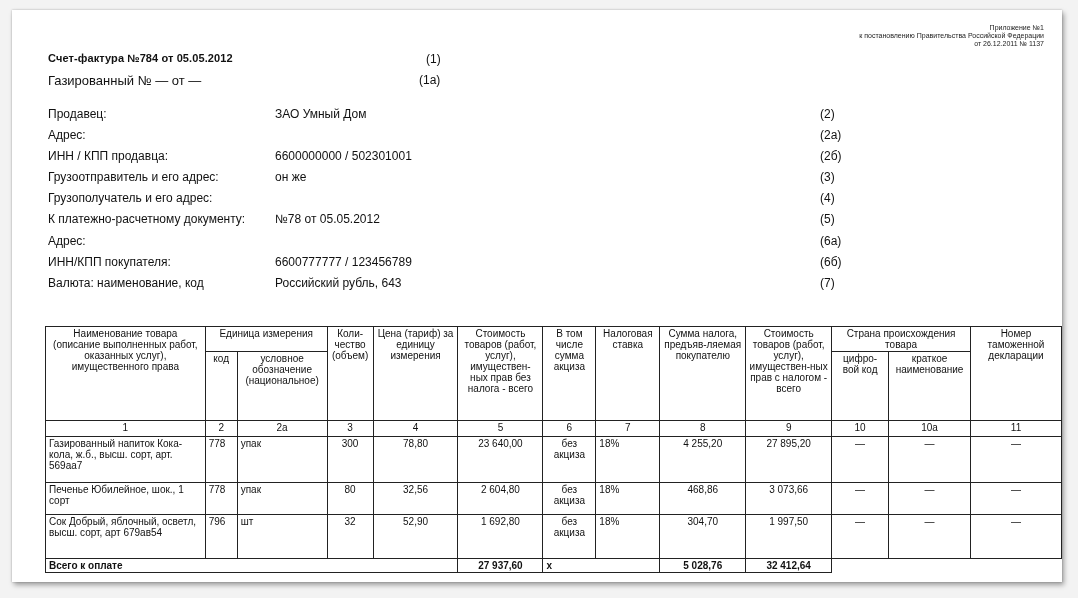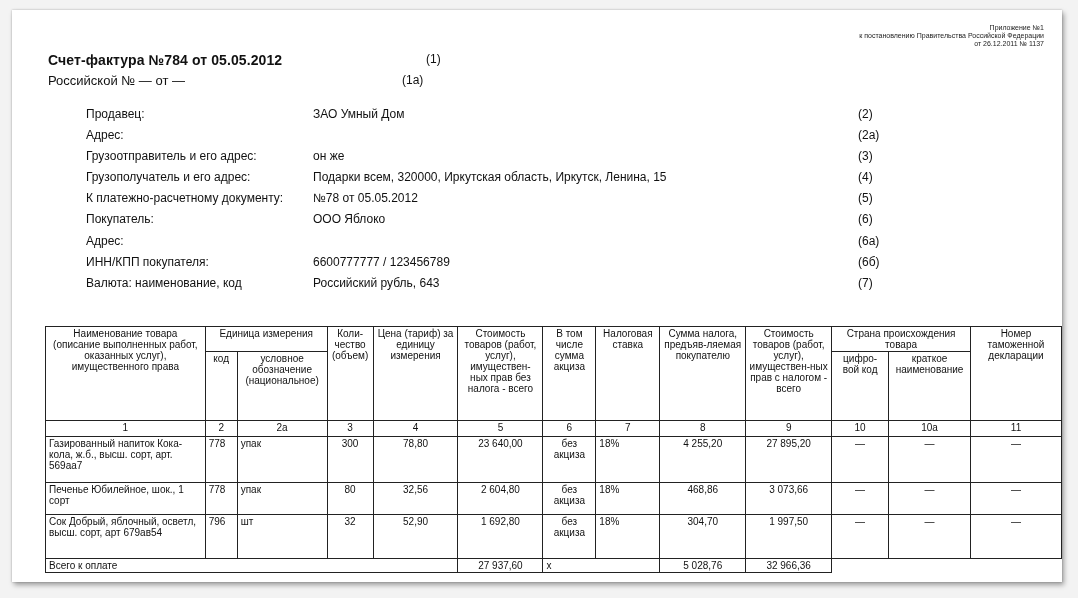--- a/index.html
+++ b/index.html
@@ -15,95 +15,94 @@
       width: 1050px; height: 572px;
       background: #ffffff;
       box-shadow: 2px 3px 5px rgba(0,0,0,0.35), 0 0 2px rgba(0,0,0,0.25);
     }
     .appendix {
       position: absolute; right: 18px; top: 14px;
       text-align: right; font-size: 7px; line-height: 8px; color: #222;
     }
     .title {
       position: absolute; left: 36px; top: 42px;
-      font-size: 14px; font-weight: bold; letter-spacing: 0.1px;
+      font-size: 11px; font-weight: bold; letter-spacing: 0.1px;
     }
     .correction {
       position: absolute; left: 36px; top: 63px; font-size: 13px;
     }
     .ref1 { position: absolute; left: 414px; top: 42px; font-size: 12px; }
-    .ref1a { position: absolute; left: 390px; top: 63px; font-size: 12px; }
-
-    .fields { position: absolute; left: 36px; top: 97px; width: 800px; margin-left: 38px; }
+    .ref1a { position: absolute; left: 407px; top: 63px; font-size: 12px; }
+
+    .fields { position: absolute; left: 36px; top: 97px; width: 800px; }
     .frow { position: relative; height: 21.1px; font-size: 12px; line-height: 14px; }
     .frow .lbl { position: absolute; left: 0; top: 0; }
     .frow .val { position: absolute; left: 227px; top: 0; text-align: center; }
     .frow .ref { position: absolute; left: 772px; top: 0; }
 
     table.inv {
       position: absolute; left: 33px; top: 316px;
       border-collapse: collapse; table-layout: fixed;
       font-size: 10px; line-height: 11px;
     }
     table.inv td {
       border: 1px solid #222; padding: 1px 3px; vertical-align: top;
     }
     .hdr td { text-align: center; }
     .num td { text-align: center; height: 13px; padding: 1px 3px; }
     .c { text-align: left; }
     .r { text-align: center; }
-    .b { font-weight: normal; }
+    .b { font-weight: bold; }
     .nob { border: none !important; }
     .dash { text-align: center; }
   </style>
 </head>
 <body>
 
 <div class="page">
 
   <div class="appendix">
     <div>Приложение №1</div>
     <div>к постановлению Правительства Российской Федерации</div>
     <div>от 26.12.2011 № 1137</div>
   </div>
 
   <div class="title">Счет-фактура №784 от 05.05.2012</div>
   <div class="ref1">(1)</div>
-  <div class="correction">Российской № — от —</div>
+  <div class="correction">Газированный № — от —</div>
   <div class="ref1a">(1а)</div>
 
   <div class="fields">
     <div class="frow">
       <span class="lbl">Продавец:</span>
       <span class="val">ЗАО Умный Дом</span>
       <span class="ref">(2)</span>
     </div>
     <div class="frow">
       <span class="lbl">Адрес:</span>
       <span class="ref">(2а)</span>
     </div>
     <div class="frow">
+      <span class="lbl">ИНН / КПП продавца:</span>
+      <span class="val">6600000000 / 502301001</span>
+      <span class="ref">(2б)</span>
+    </div>
+    <div class="frow">
       <span class="lbl">Грузоотправитель и его адрес:</span>
       <span class="val">он же</span>
       <span class="ref">(3)</span>
     </div>
     <div class="frow">
       <span class="lbl">Грузополучатель и его адрес:</span>
-      <span class="val">Подарки всем, 320000, Иркутская область, Иркутск, Ленина, 15</span>
       <span class="ref">(4)</span>
     </div>
     <div class="frow">
       <span class="lbl">К платежно-расчетному документу:</span>
       <span class="val">№78 от 05.05.2012</span>
       <span class="ref">(5)</span>
-    </div>
-    <div class="frow">
-      <span class="lbl">Покупатель:</span>
-      <span class="val">ООО Яблоко</span>
-      <span class="ref">(6)</span>
     </div>
     <div class="frow">
       <span class="lbl">Адрес:</span>
       <span class="ref">(6а)</span>
     </div>
     <div class="frow">
       <span class="lbl">ИНН/КПП покупателя:</span>
       <span class="val">6600777777 / 123456789</span>
       <span class="ref">(6б)</span>
     </div>
@@ -209,20 +208,20 @@
       <td class="r">1 997,50</td>
       <td class="dash">—</td>
       <td class="dash">—</td>
       <td class="dash">—</td>
     </tr>
     <tr>
       <td colspan="5" class="b">Всего к оплате</td>
       <td class="r b">27 937,60</td>
       <td colspan="2" class="c b">x</td>
       <td class="r b">5 028,76</td>
-      <td class="r b">32 966,36</td>
+      <td class="r b">32 412,64</td>
       <td class="nob"></td>
       <td class="nob"></td>
       <td class="nob"></td>
     </tr>
   </tbody>
     </table>
 </div>
 
 </body></html>

